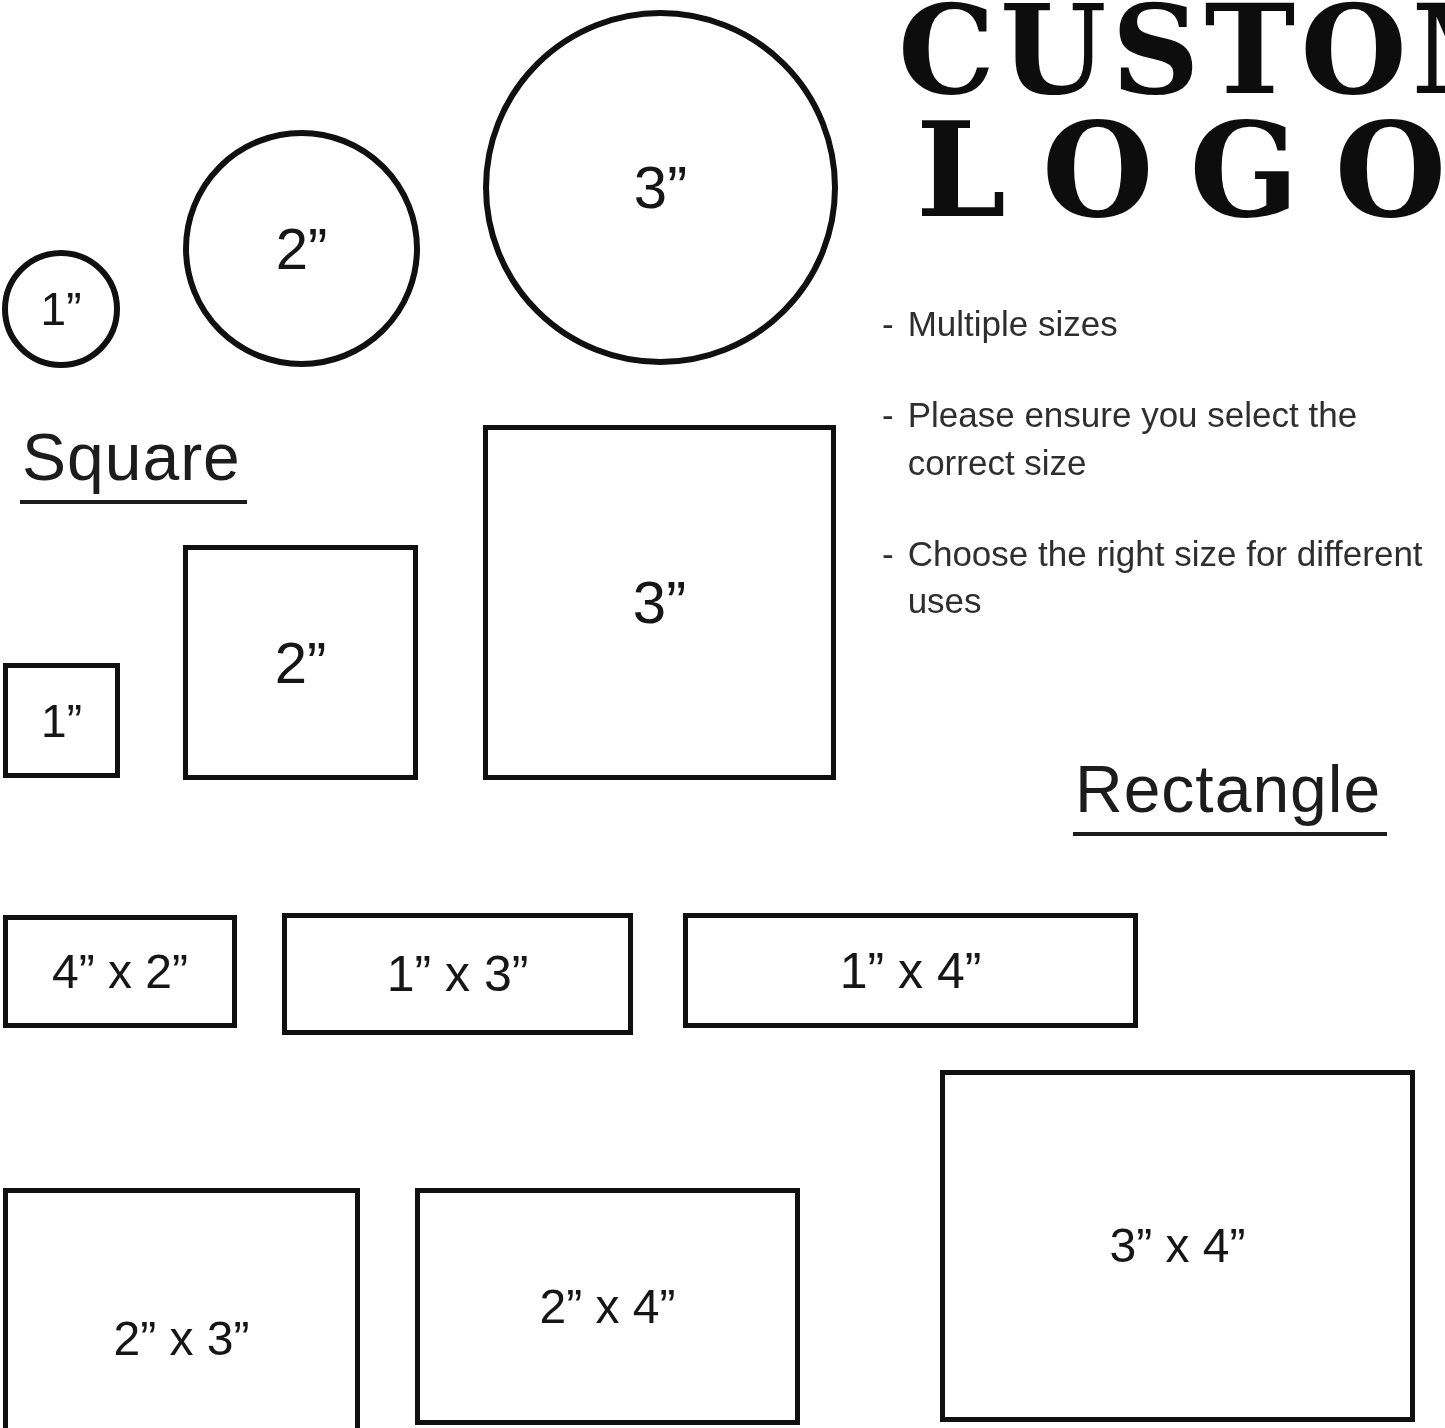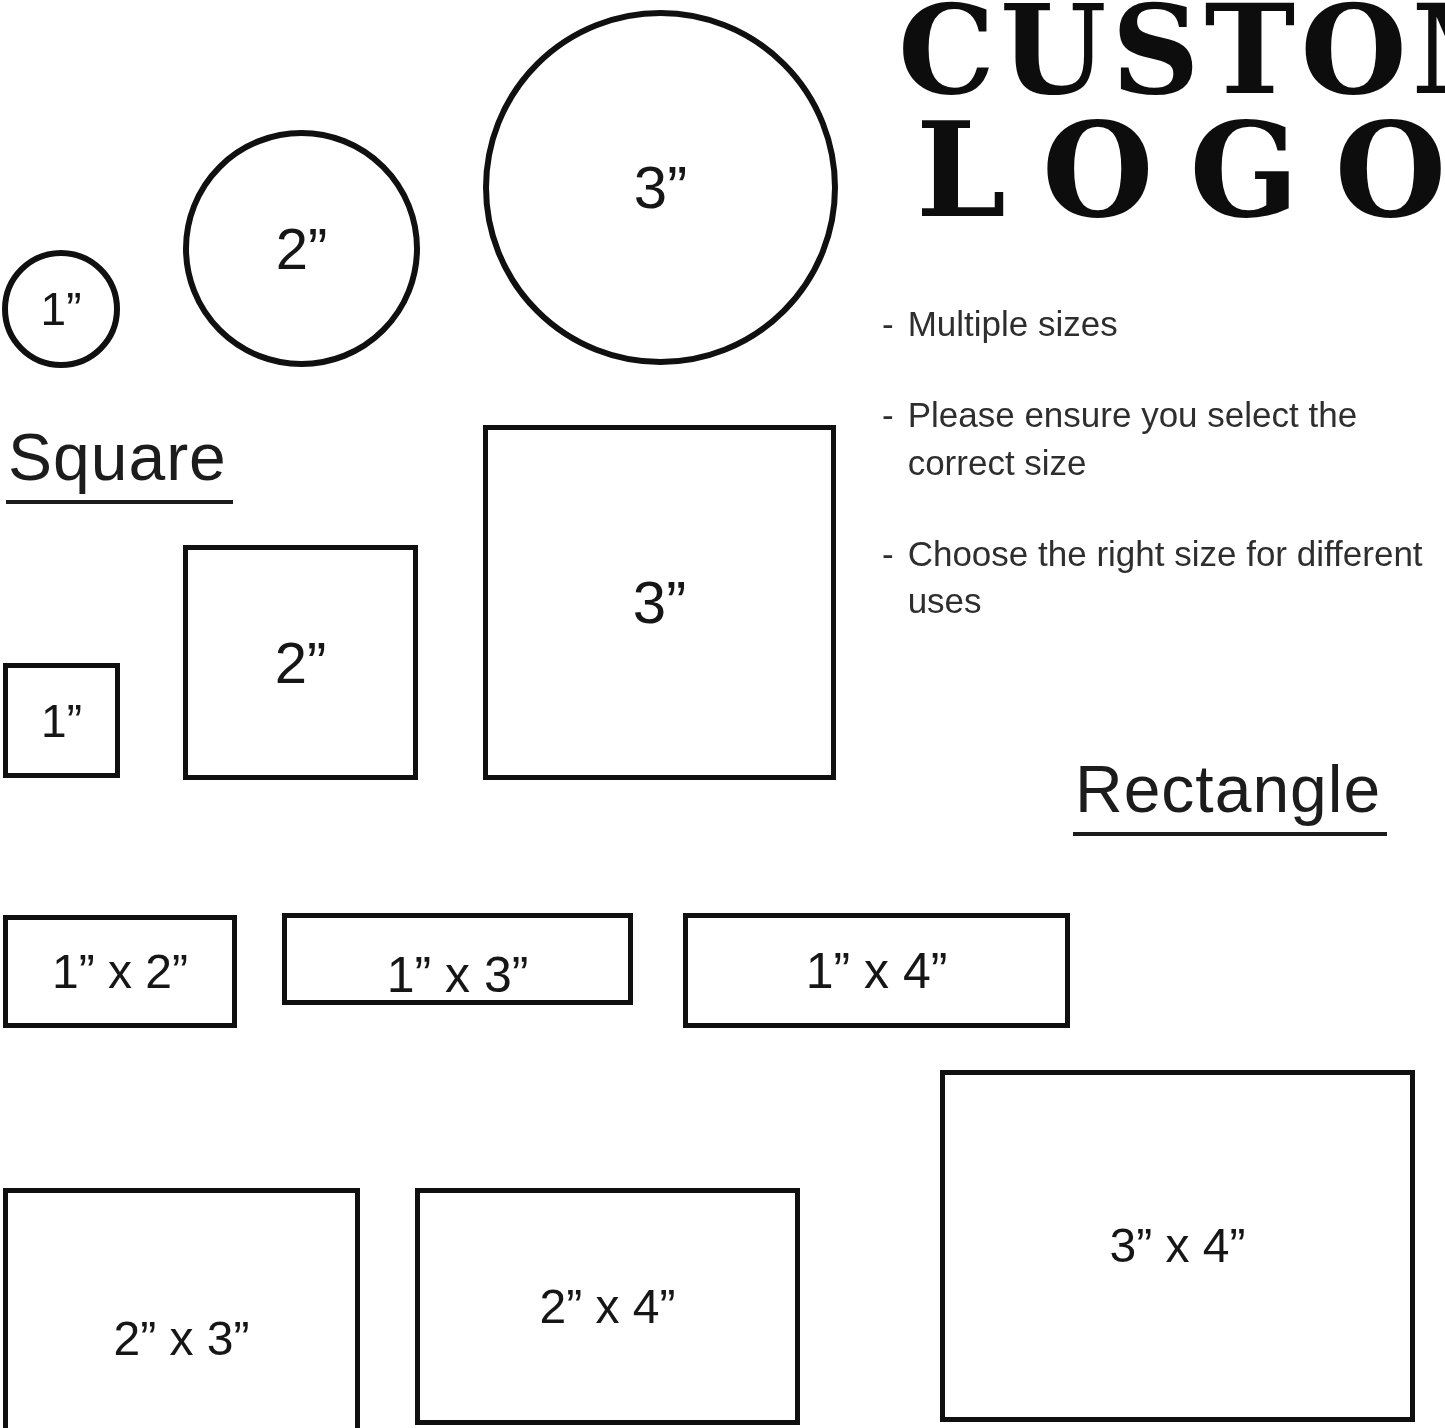--- a/index.html
+++ b/index.html
@@ -17,21 +17,21 @@
     font-weight: 400;
     font-size: 66px;
     letter-spacing: 1px;
     color: #1c1c1c;
     border-bottom: 4px solid #1c1c1c;
     padding: 0 6px 10px 2px;
     line-height: 1.0;
     white-space: nowrap;
   }
   #h-round     { left: 3px;    top: 22px; }
-  #h-square    { left: 6px;    top: 424px; }
+  #h-square    { left: 20px;    top: 424px; }
   #h-rectangle { left: 1073px; top: 756px; }
 
   .shape {
     position: absolute;
     box-sizing: border-box;
     border: 5px solid #101010;
     background: #ffffff;
     display: flex;
     align-items: center;
     justify-content: center;
@@ -56,22 +56,22 @@
   #c2 { left: 183px; top: 130px; width: 237px; height: 237px; }
   #c3 { left: 483px; top: 10px;  width: 355px; height: 355px; }
 
   
   #s1 { left: 3px;   top: 663px; width: 117px; height: 115px; }
   #s2 { left: 183px; top: 545px; width: 235px; height: 235px; }
   #s3 { left: 483px; top: 425px; width: 353px; height: 355px; }
 
   
   #r12 { left: 3px;   top: 915px;  width: 234px; height: 113px; }
-  #r13 { left: 282px; top: 913px;  width: 351px; height: 92px; align-items: flex-end; }
-  #r14 { left: 683px; top: 913px;  width: 387px; height: 115px; }
+  #r13 { left: 282px; top: 913px;  width: 351px; height: 122px; }
+  #r14 { left: 683px; top: 913px;  width: 455px; height: 115px; }
   #r23 { left: 3px;   top: 1188px; width: 357px; height: 302px; }
   #r24 { left: 415px; top: 1188px; width: 385px; height: 237px; }
   #r34 { left: 940px; top: 1070px; width: 475px; height: 352px; }
 
   
   .logo {
     position: absolute;
     left: 898px;
     top: -12px;
     width: 545px;
@@ -130,21 +130,21 @@
     <span class="lbl f46">1”</span>
   </div>
   <div class="shape" id="s2">
     <span class="lbl f58">2”</span>
   </div>
   <div class="shape" id="s3">
     <span class="lbl f60">3”</span>
   </div>
 
   <div class="shape" id="r12">
-    <span class="lbl f48">1” x 2”</span>
+    <span class="lbl f48">4” x 2”</span>
   </div>
   <div class="shape" id="r13">
     <span class="lbl f50">1” x 3”</span>
   </div>
   <div class="shape" id="r14">
     <span class="lbl f50">1” x 4”</span>
   </div>
   <div class="shape" id="r23">
     <span class="lbl f52">2” x 3”</span>
   </div>

